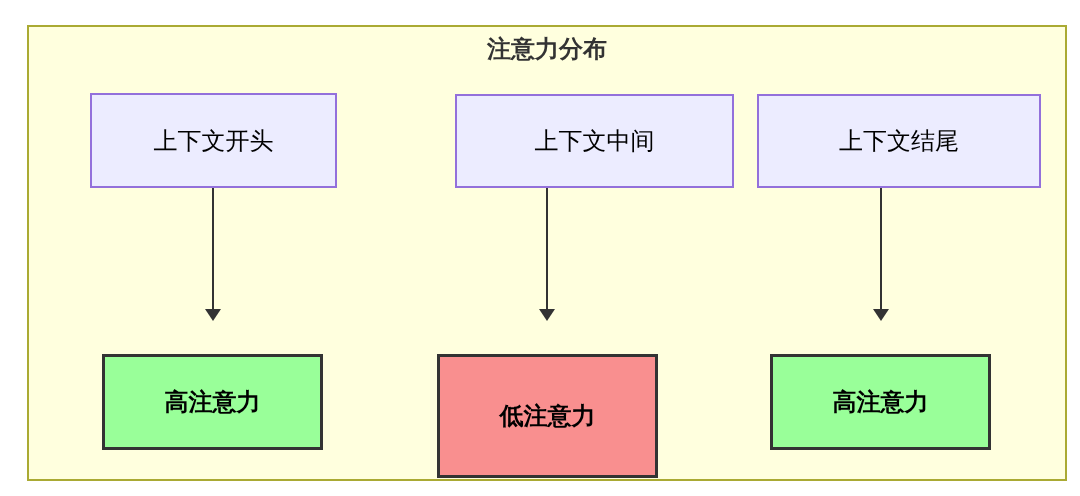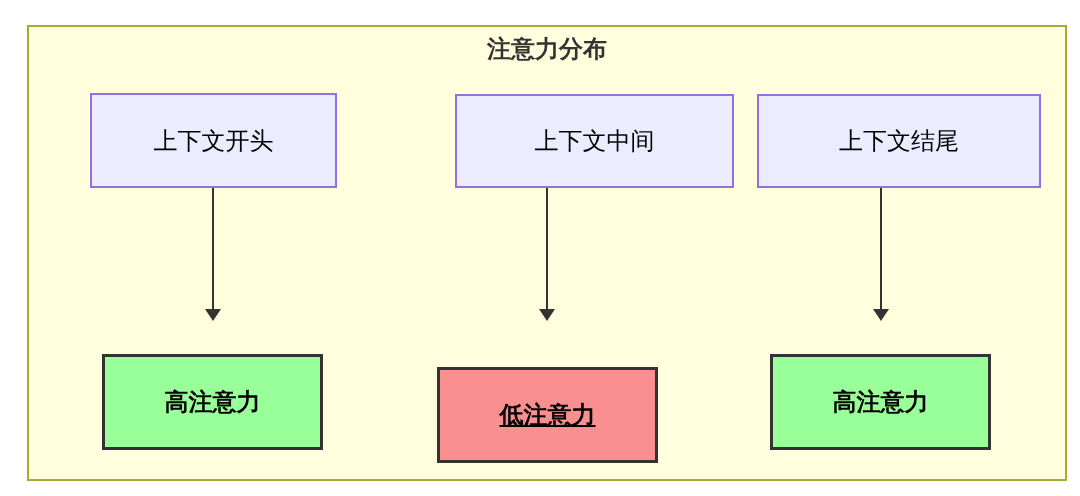--- a/index.html
+++ b/index.html
@@ -45,21 +45,21 @@
   }
   .node-bottom {
     border: 3px solid #333333;
     font-weight: bold;
     margin-top: 33px;
   }
   .t1 { left: 90px;  top: 93px; width: 247px; height: 95px; }
   .t2 { left: 423px; top: 94px; width: 279px; height: 94px; margin-left: 32px; }
   .t3 { left: 757px; top: 94px; width: 284px; height: 94px; }
   .b1 { left: 102px; top: 321px; width: 221px; height: 96px; }
-  .b2 { left: 437px; top: 334px; width: 221px; height: 96px; text-decoration: underline; }
+  .b2 { left: 437px; top: 321px; width: 221px; height: 124px; }
   .b3 { left: 770px; top: 321px; width: 221px; height: 96px; }
   .arrow {
     position: absolute;
     top: 188px;
     width: 2px;
     height: 121px;
     background: #333333;
   }
   .a1 { left: 212px; }
   .a2 { left: 546px; }

